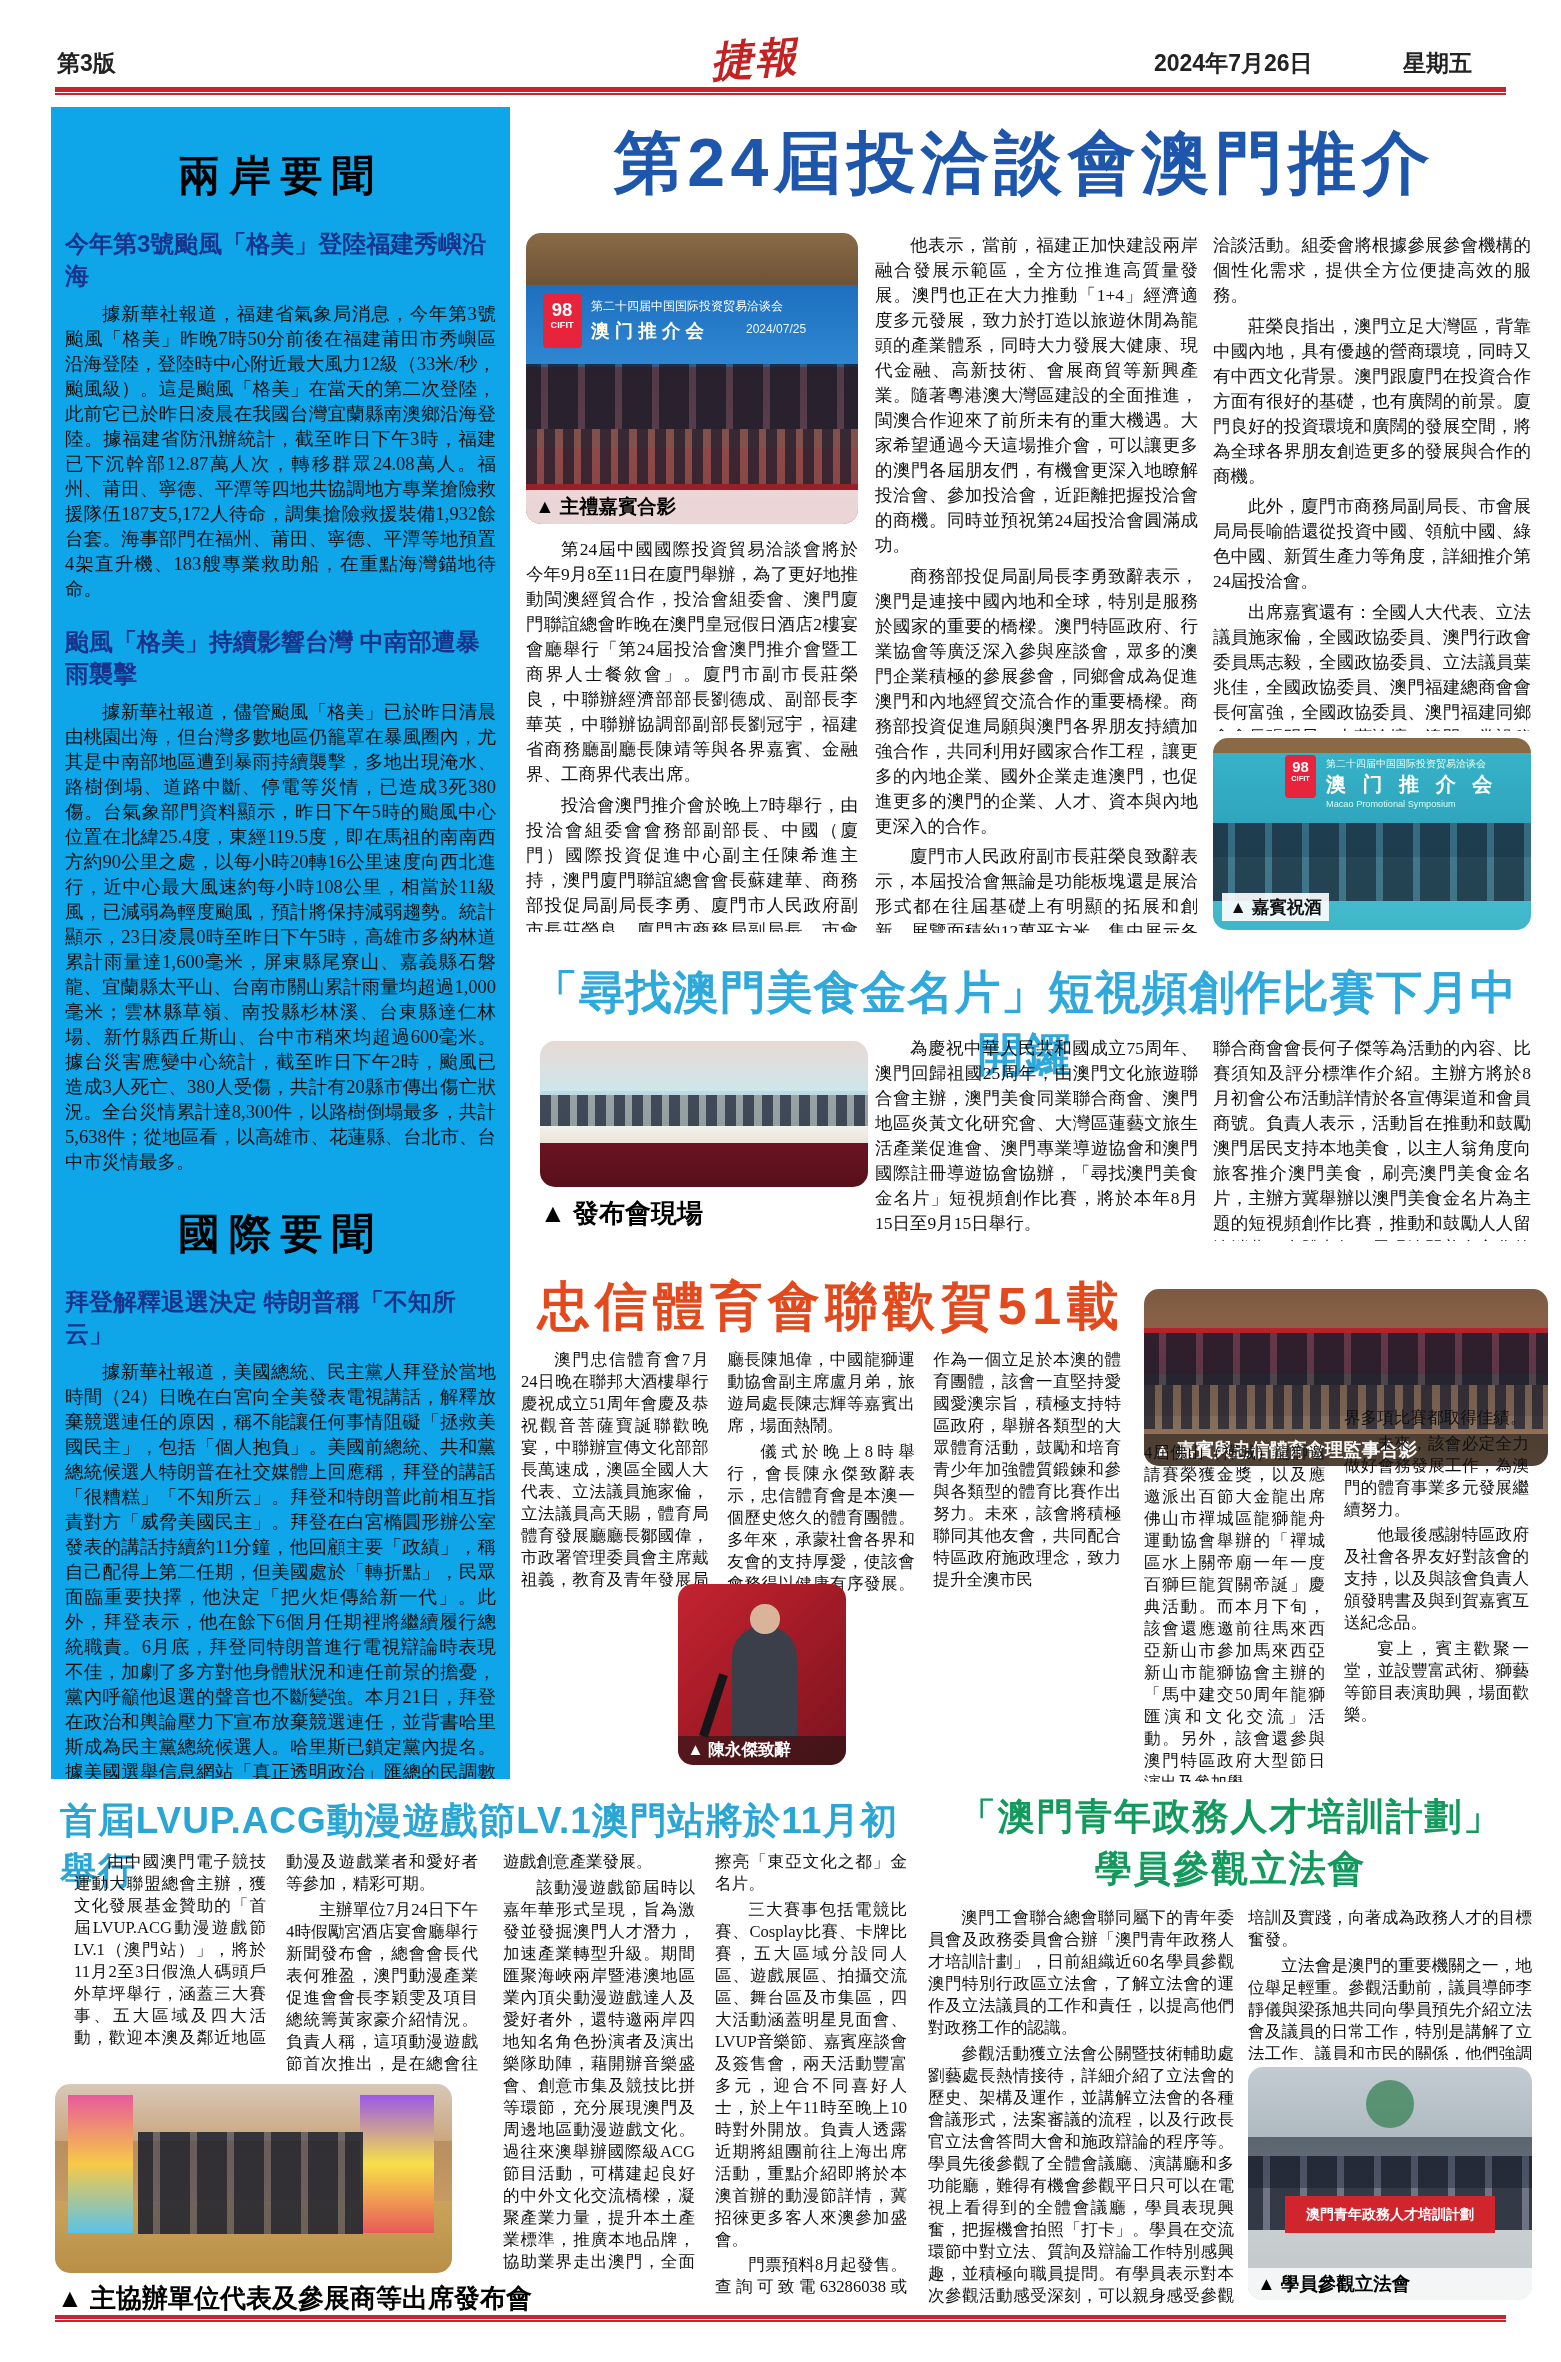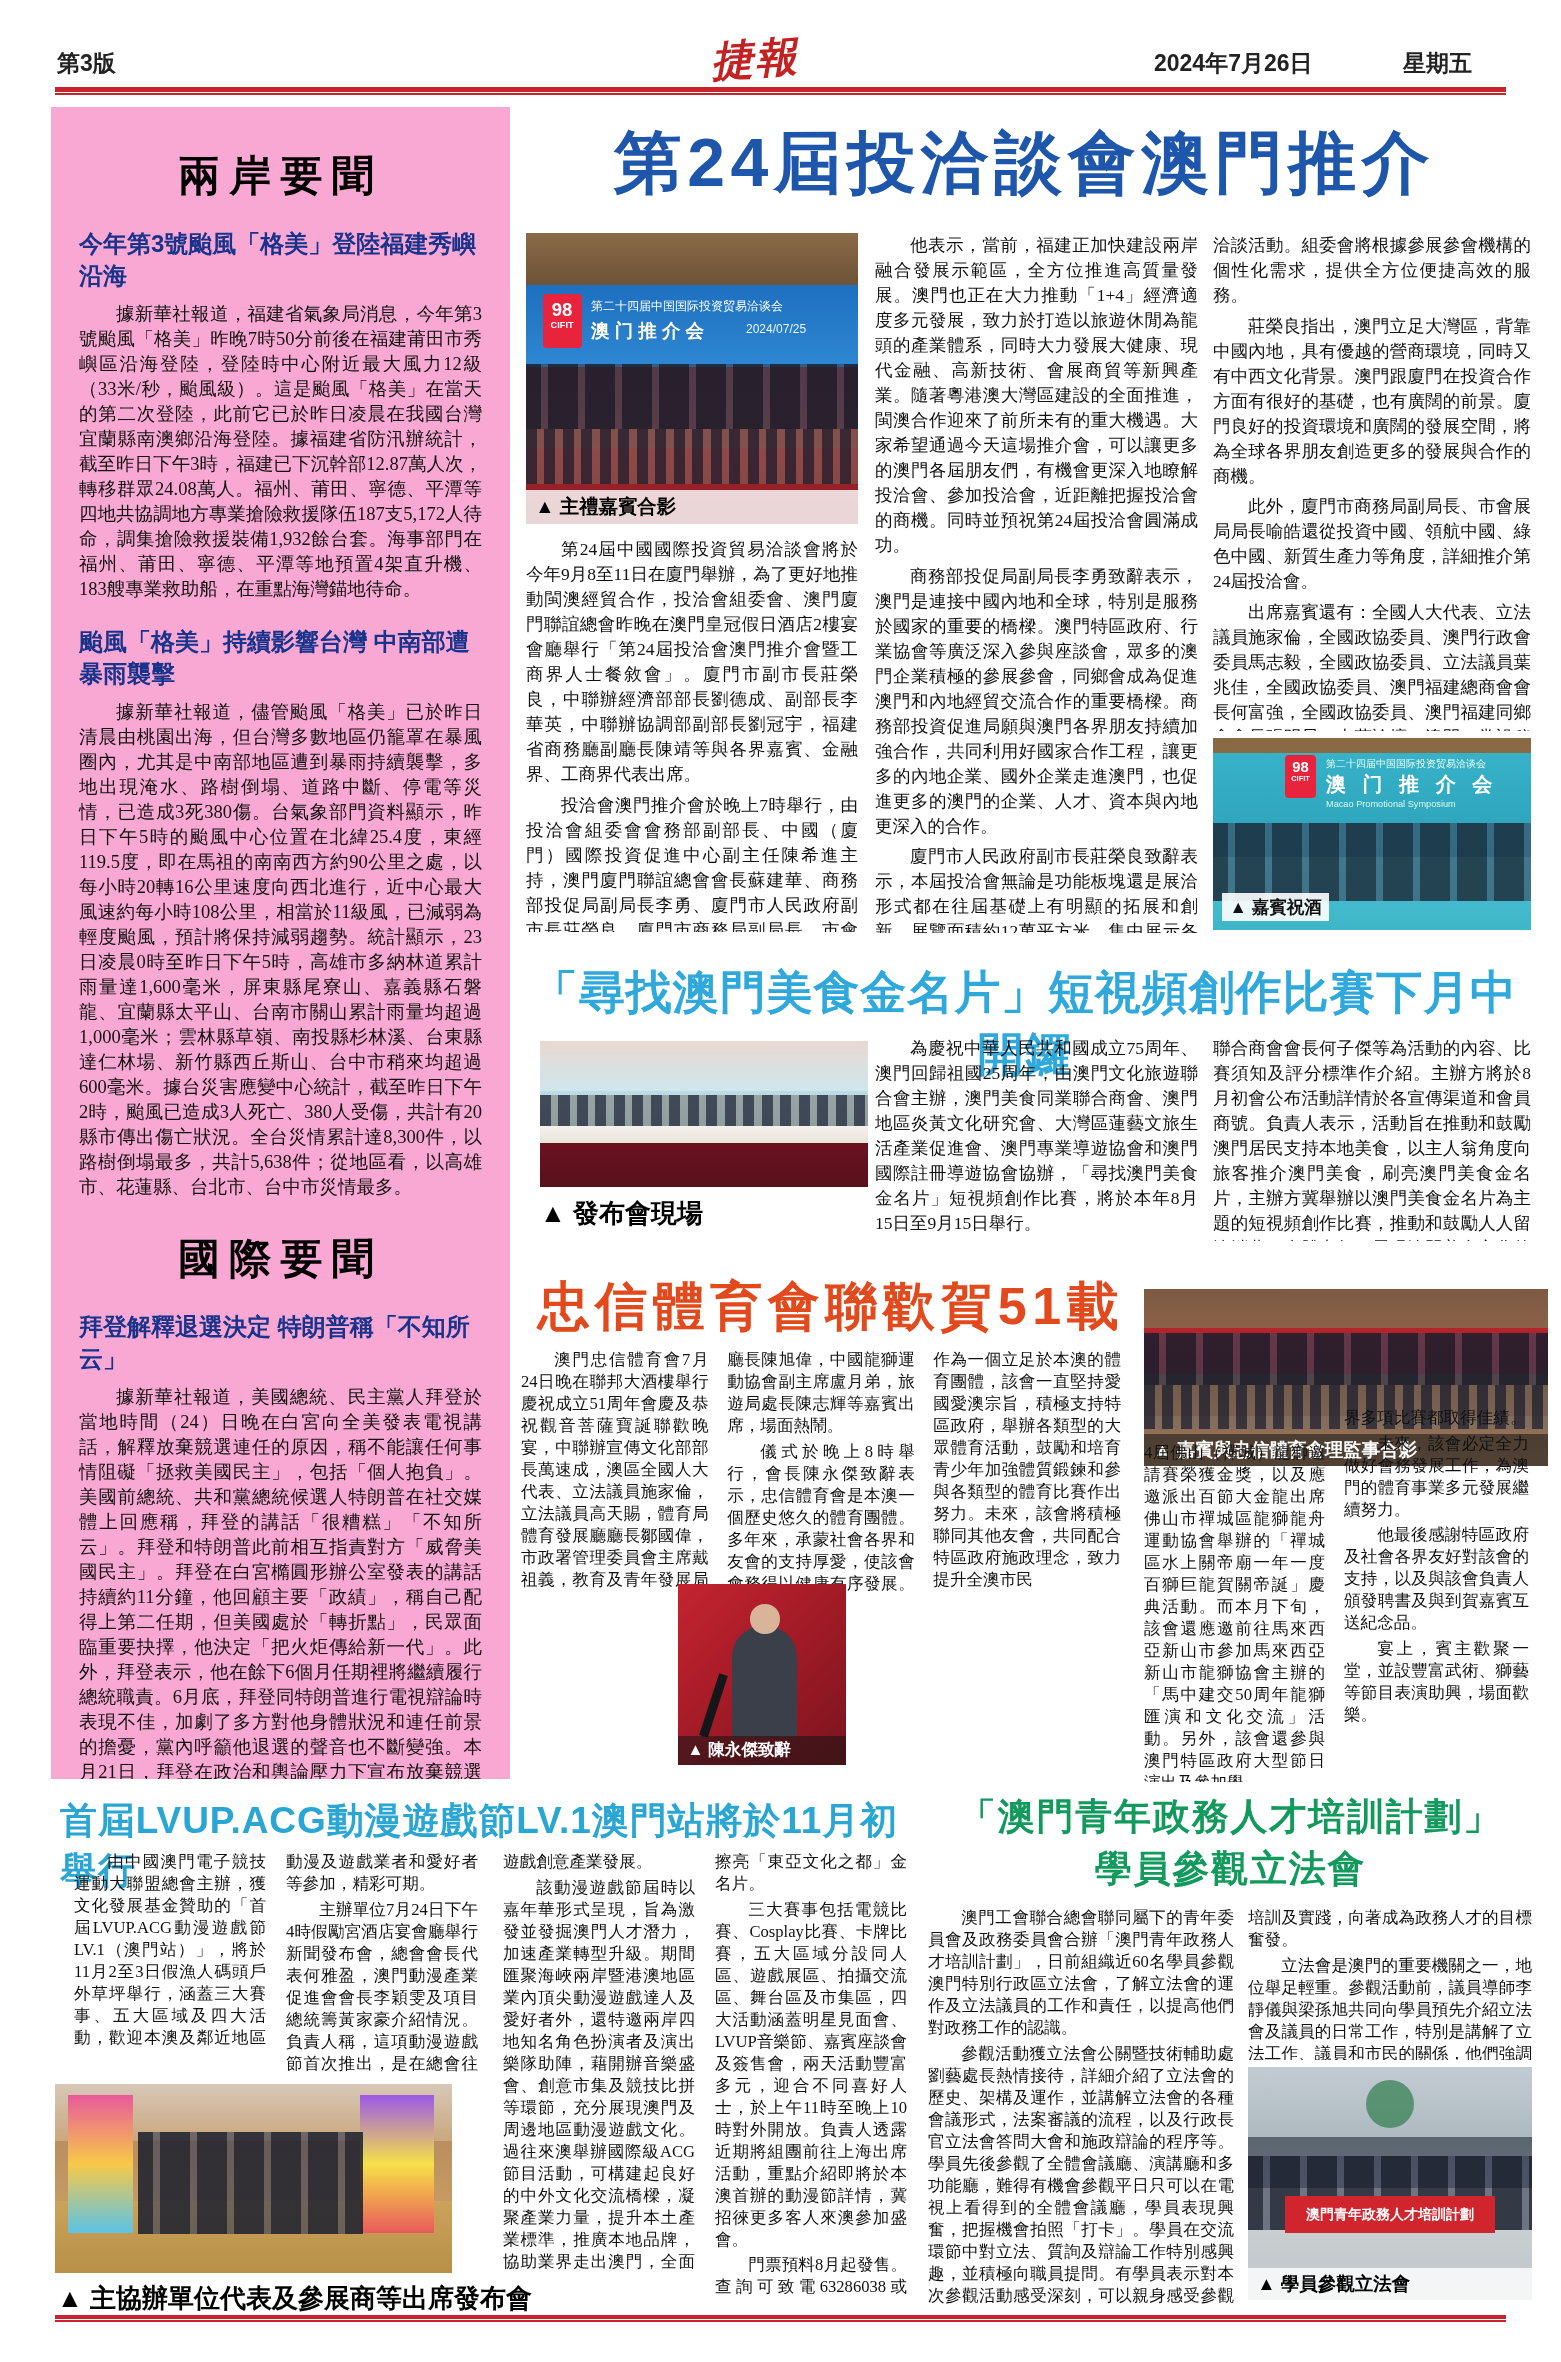--- a/index.html
+++ b/index.html
@@ -6,21 +6,21 @@
   #page{position:relative;width:1562px;height:2363px;background:#ffffff;
         font-family:"Liberation Serif","DejaVu Serif",serif;color:#111;overflow:hidden;}
   .abs{position:absolute;}
   .clip{overflow:hidden;}
   
   .hdr-txt{font-family:"Liberation Sans","DejaVu Sans",sans-serif;font-size:23px;font-weight:bold;color:#222;}
   .masthead{font-size:42px;font-weight:bold;color:#c42222;font-style:italic;transform:rotate(-4deg);
             font-family:"DejaVu Serif",serif;letter-spacing:1.8px;}
   .redrule{background:#c9242e;}
   
-  .sidebar{background:#f9a8d4;padding:24px 28px;box-sizing:border-box;}
+  .sidebar{background:#0ea5e9;padding:24px 14px;box-sizing:border-box;}
   .secTitle{font-family:"Liberation Sans","DejaVu Sans",sans-serif;font-weight:900;font-size:42px;
             text-align:center;letter-spacing:9.2px;color:#000;margin:16.6px 0 20px 0;}
   .sbHead{font-family:Liberation Sans, sans-serif;font-weight:bold;font-size:24px;
           color:#17338b;margin:24px 0 9.2px 0;line-height:1.35;}
   .sbBody p{font-size:18.5px;line-height:25px;text-align:justify;margin:0 0 3.7px 0;text-indent:2em;}
   
   .body p{font-size:17.5px;line-height:25px;text-align:justify;margin:0 0 5.5px 0;text-indent:2em;}
   .body p.noind{text-indent:0;}
   .small p{font-size:16.6px;line-height:22px;text-align:justify;margin:0 0 3.7px 0;text-indent:2em;}
   .small p.noind{text-indent:0;}
@@ -29,21 +29,21 @@
             font-size:68px;letter-spacing:5.5px;text-align:center;}
   .foodHead{font-family:"Liberation Sans","DejaVu Sans",sans-serif;font-weight:900;color:#2fa9dc;
             font-size:46px;letter-spacing:0.9px;text-align:center;}
   .zxHead{font-family:"Liberation Sans","DejaVu Sans",sans-serif;font-weight:900;color:#e2491c;
           font-size:52px;letter-spacing:5.5px;text-align:center;}
   .lvHead{font-family:"Liberation Sans","DejaVu Sans",sans-serif;font-weight:900;color:#2aa6d5;
           font-size:37px;letter-spacing:0.9px;}
   .ytHead{font-family:"Liberation Sans","DejaVu Sans",sans-serif;font-weight:900;color:#12995c;
           font-size:37px;text-align:center;letter-spacing:1.8px;}
   
-  .photo{position:absolute;overflow:hidden;background:#999;}
+  .photo{position:absolute;overflow:hidden;background:#999;border-radius:15px;}
   .capIn{position:absolute;left:0;right:0;bottom:0;background:rgba(255,255,255,0.82);color:#000;
          font-family:"Liberation Sans","DejaVu Sans",sans-serif;font-weight:bold;font-size:19.4px;
          padding:3.7px 9.2px;}
   .capDark{position:absolute;left:0;right:0;bottom:0;background:rgba(20,20,20,0.55);color:#fff;
          font-family:"Liberation Sans","DejaVu Sans",sans-serif;font-weight:bold;font-size:18.5px;
          padding:3.7px 9.2px;}
   .capOut{font-family:"Liberation Sans","DejaVu Sans",sans-serif;font-weight:bold;font-size:26px;color:#000;}
   .cifitLogo{position:absolute;background:#e8243c;color:#fff;text-align:center;
              font-family:"Liberation Sans","DejaVu Sans",sans-serif;font-weight:bold;border-radius:3.7px;}
   .bannerTxt{position:absolute;color:#fff;font-family:"Liberation Sans","DejaVu Sans",sans-serif;

